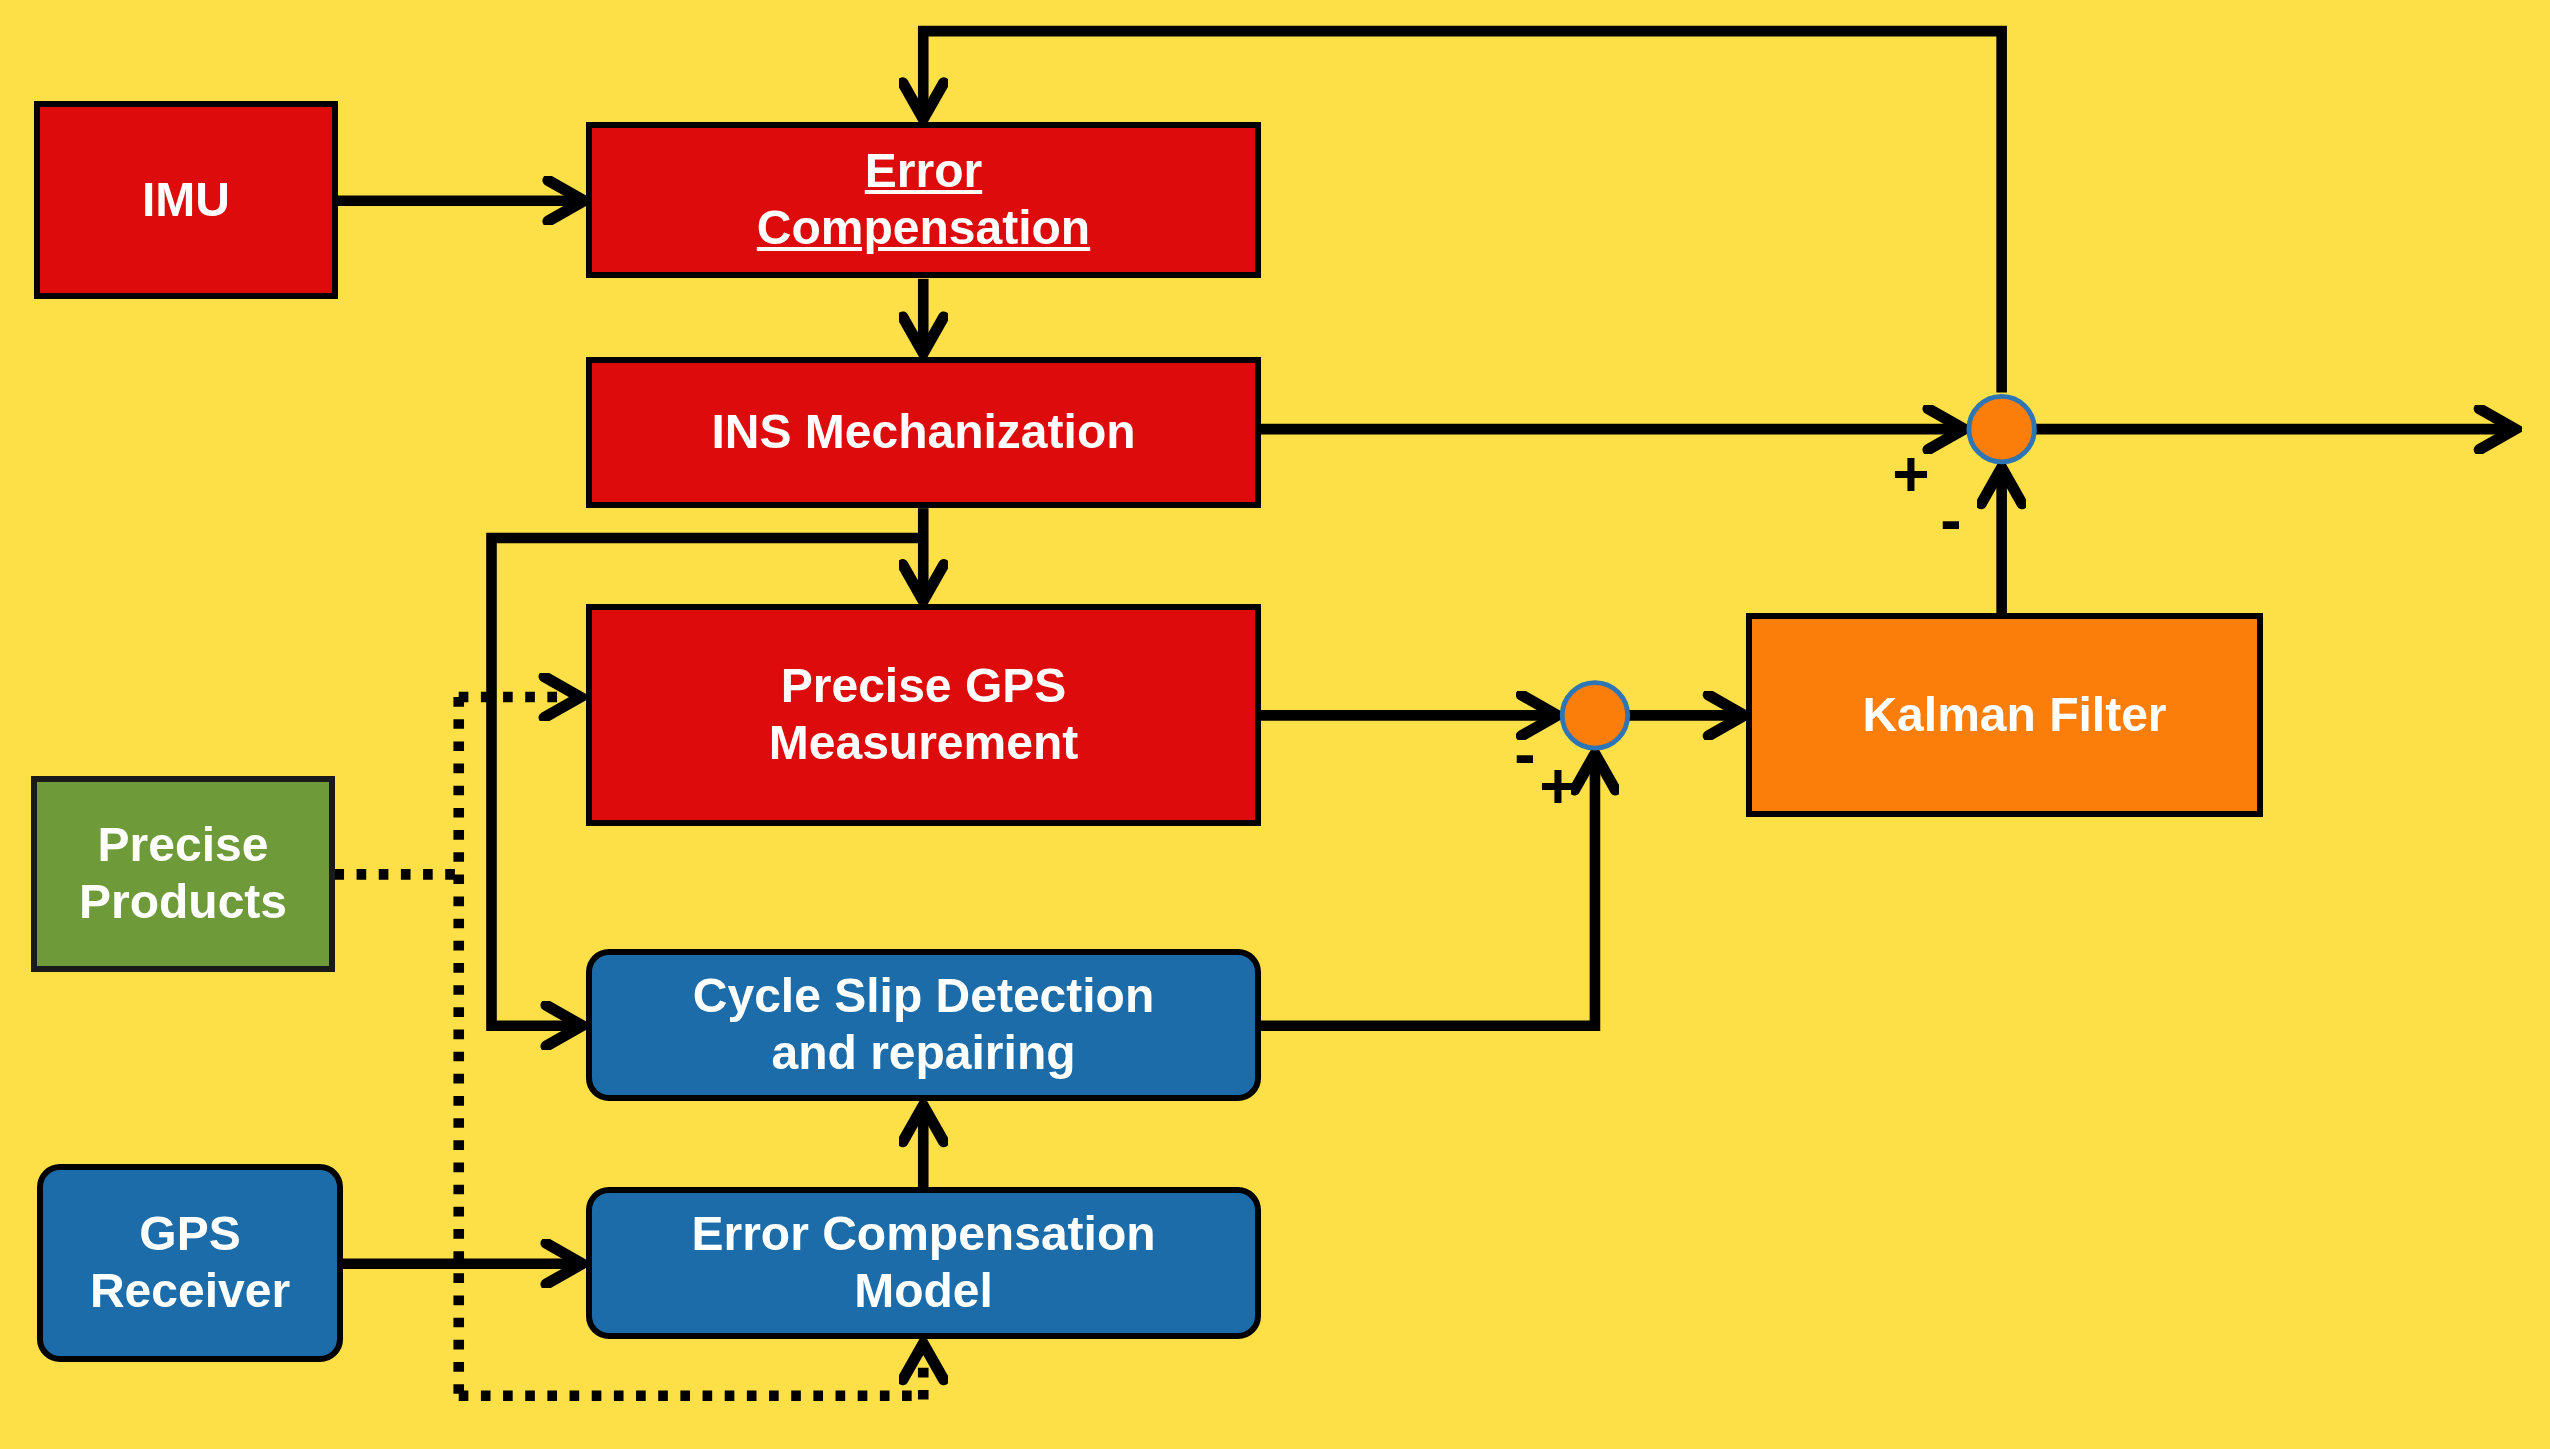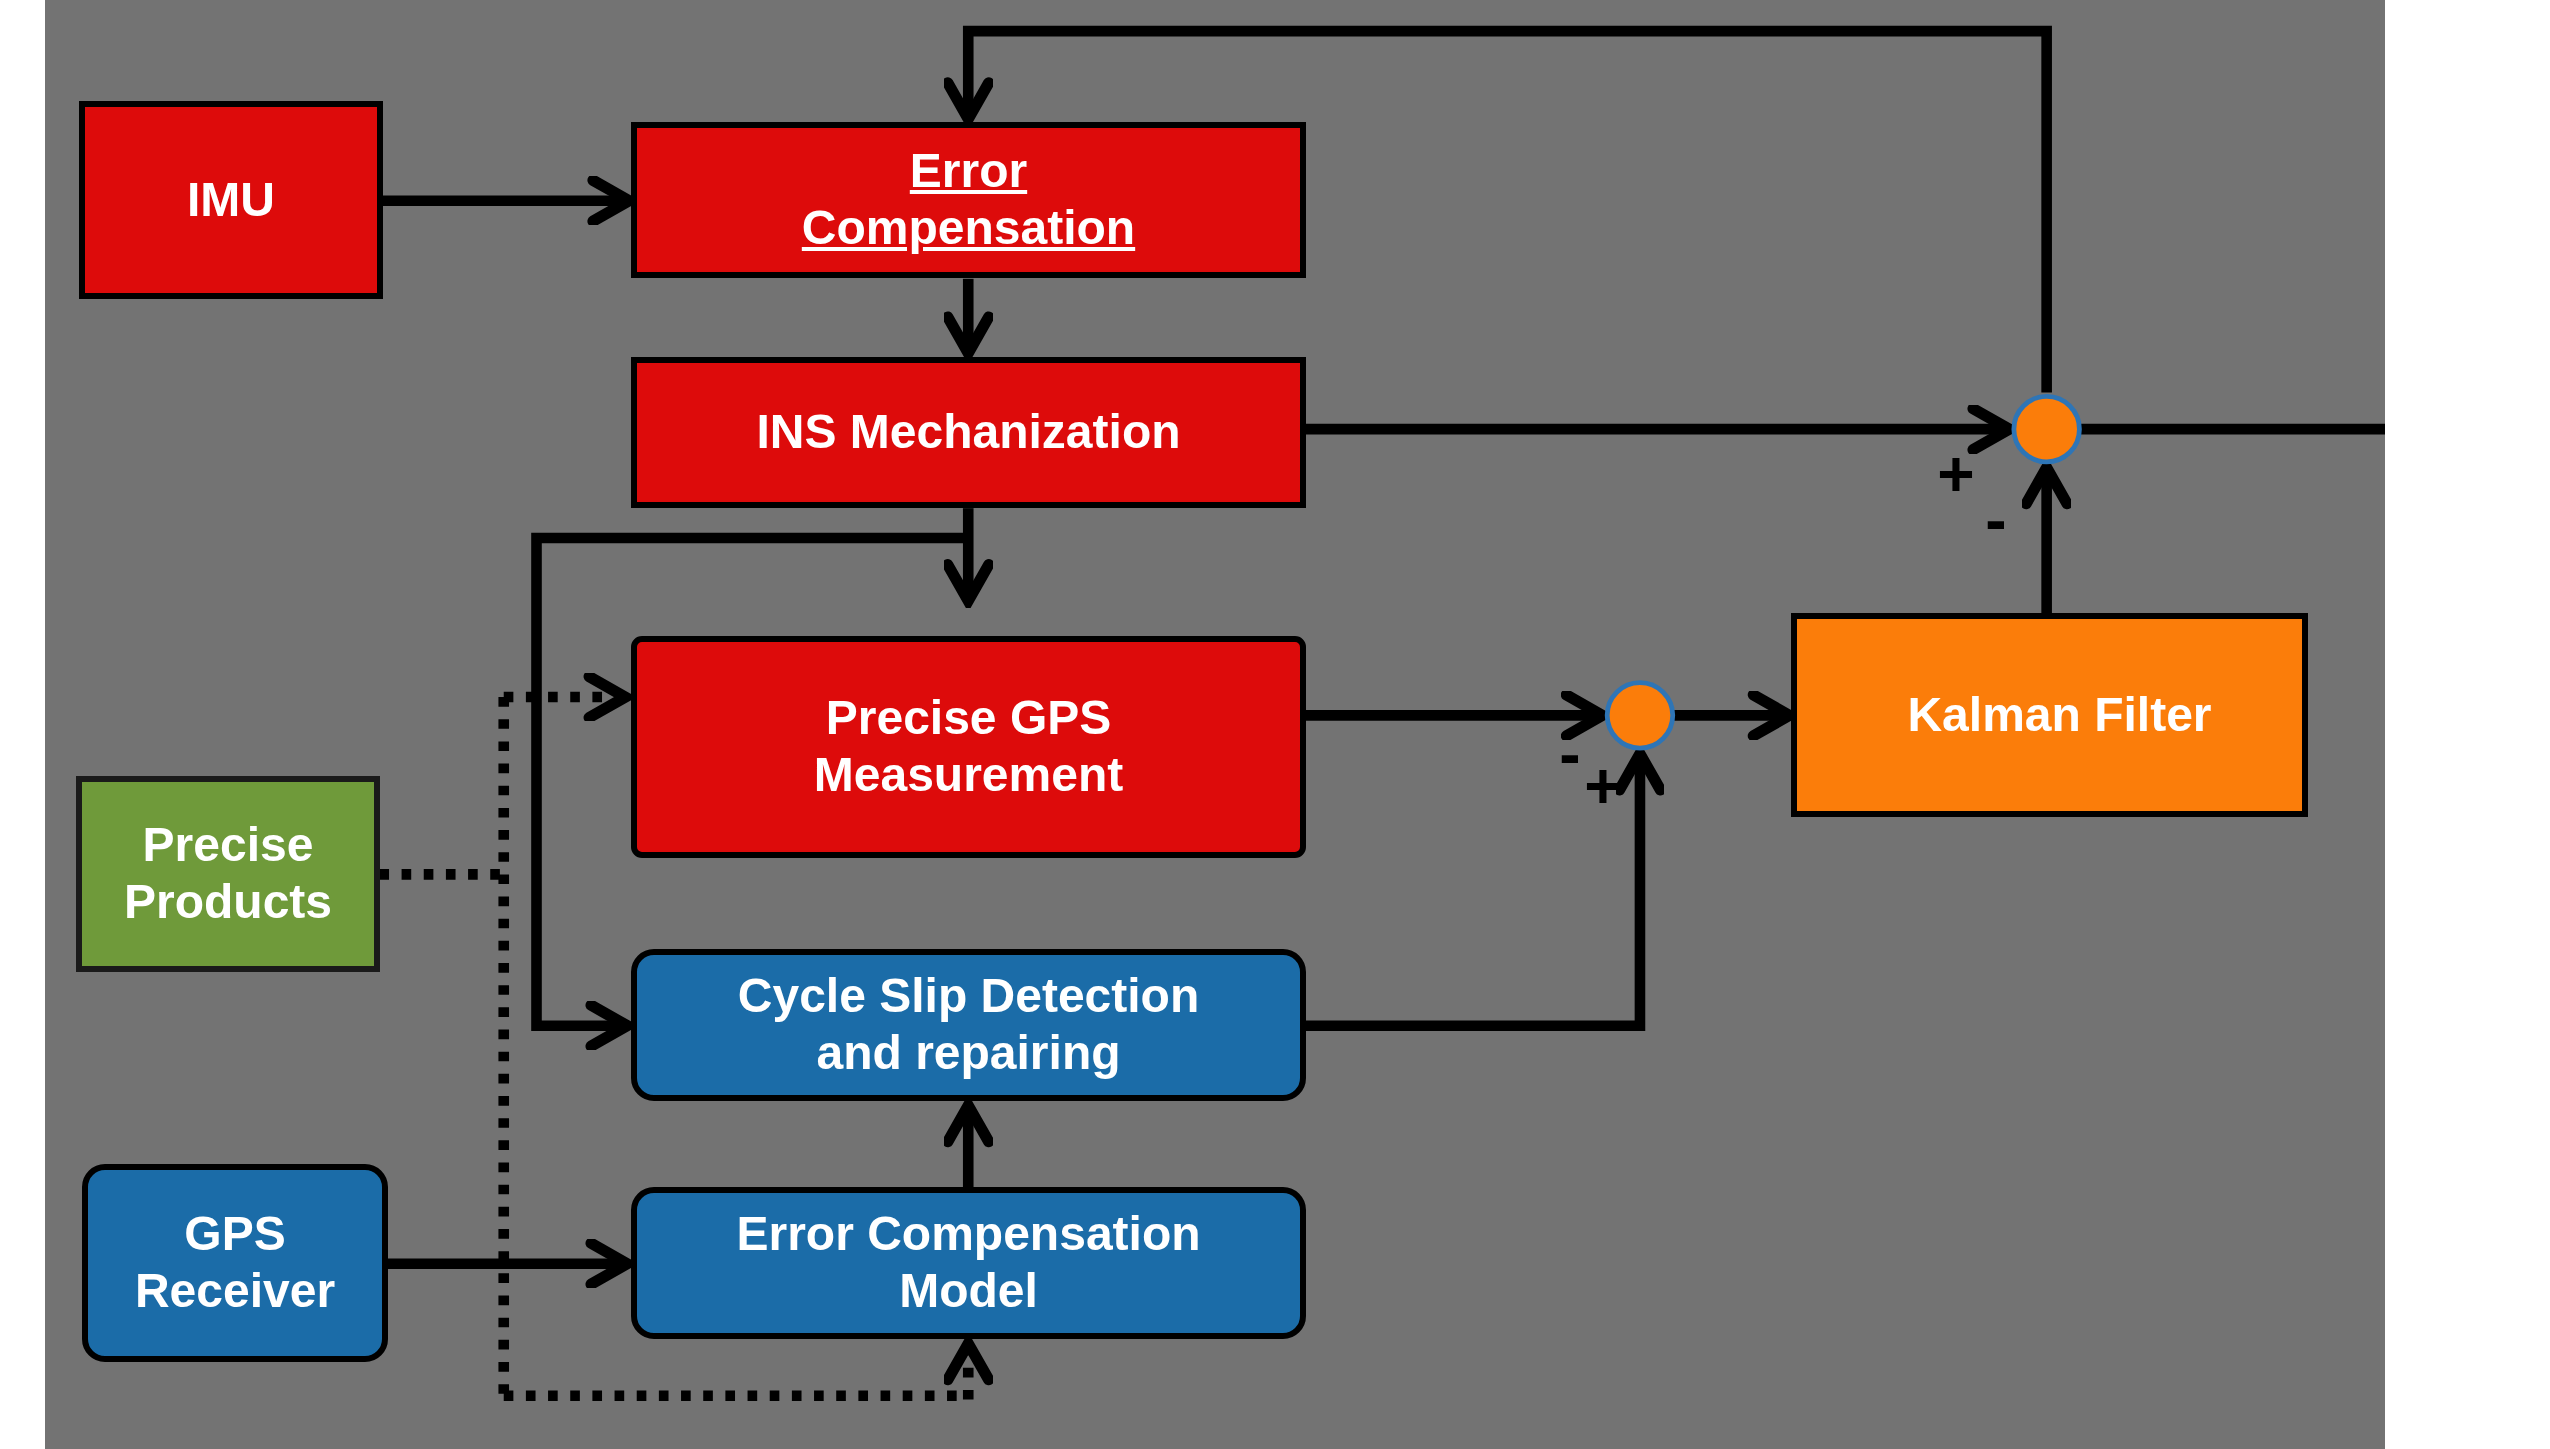--- a/index.html
+++ b/index.html
@@ -1,22 +1,21 @@
 <!DOCTYPE html>
 <html><head>
 <meta charset="utf-8">
 <style>
   html,body{margin:0;padding:0;background:#ffffff;}
   .canvas{
     position:relative;
-    width:2340px;height:1450px;
-    background:#737373;
+    width:2550px;height:1450px;
+    background:#fde047;
     font-family:"Liberation Sans",sans-serif;
     overflow:hidden;
-    margin-left:45px;
   }
   .wires{position:absolute;left:0;top:0;width:2550px;height:1450px;}
   .node{
     position:absolute;
     display:flex;align-items:center;justify-content:center;
     box-sizing:border-box;
     border:6.7px solid #000000;
     color:#ffffff;
     font-weight:bold;
     font-size:48px;
@@ -79,21 +78,21 @@
 
   <div class="node red" style="left:586px;top:122px;width:675px;height:156px;text-decoration:underline;">
     <span class="lbl">Error
 Compensation</span>
   </div>
 
   <div class="node red" style="left:586px;top:357px;width:675px;height:151px;text-align:right;">
     <span class="lbl">INS Mechanization</span>
   </div>
 
-  <div class="node red" style="left:586px;top:636px;width:675px;height:222px;border-radius:11px;">
+  <div class="node red" style="left:586px;top:604px;width:675px;height:222px;">
     <span class="lbl">Precise GPS
 Measurement</span>
   </div>
 
   <div class="node green" style="left:31px;top:776px;width:304px;height:196px;">
     <span class="lbl">Precise
 Products</span>
   </div>
 
   <div class="node blue" style="left:586px;top:949px;width:675px;height:152px;">

